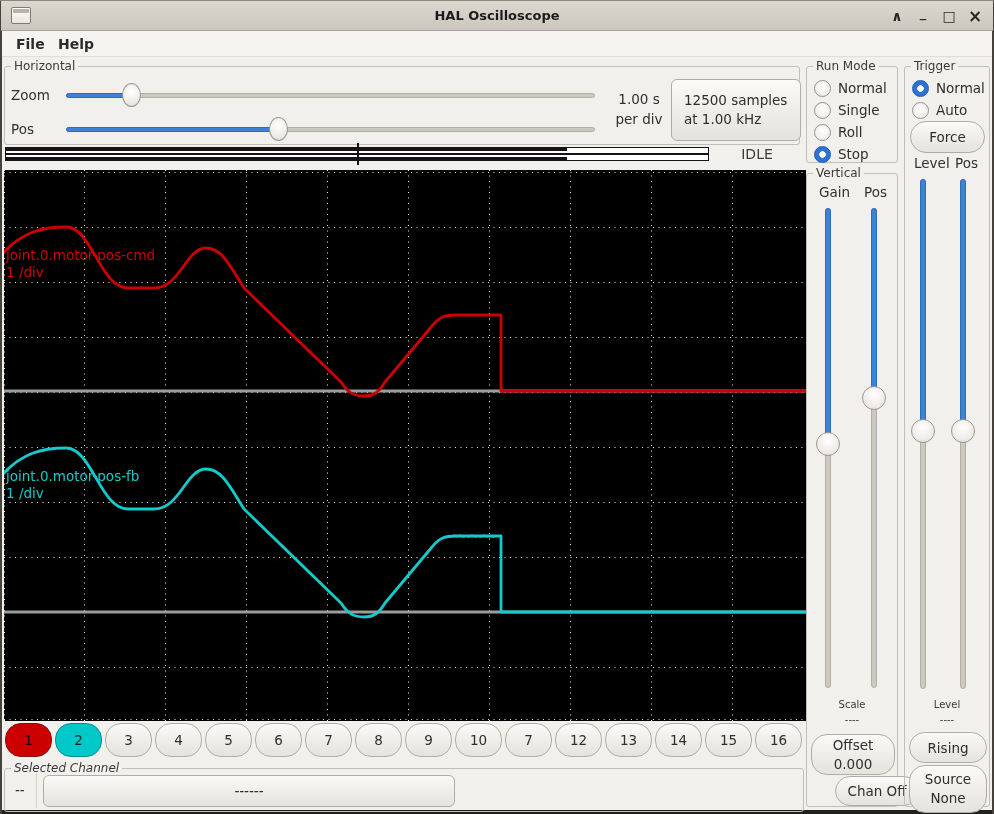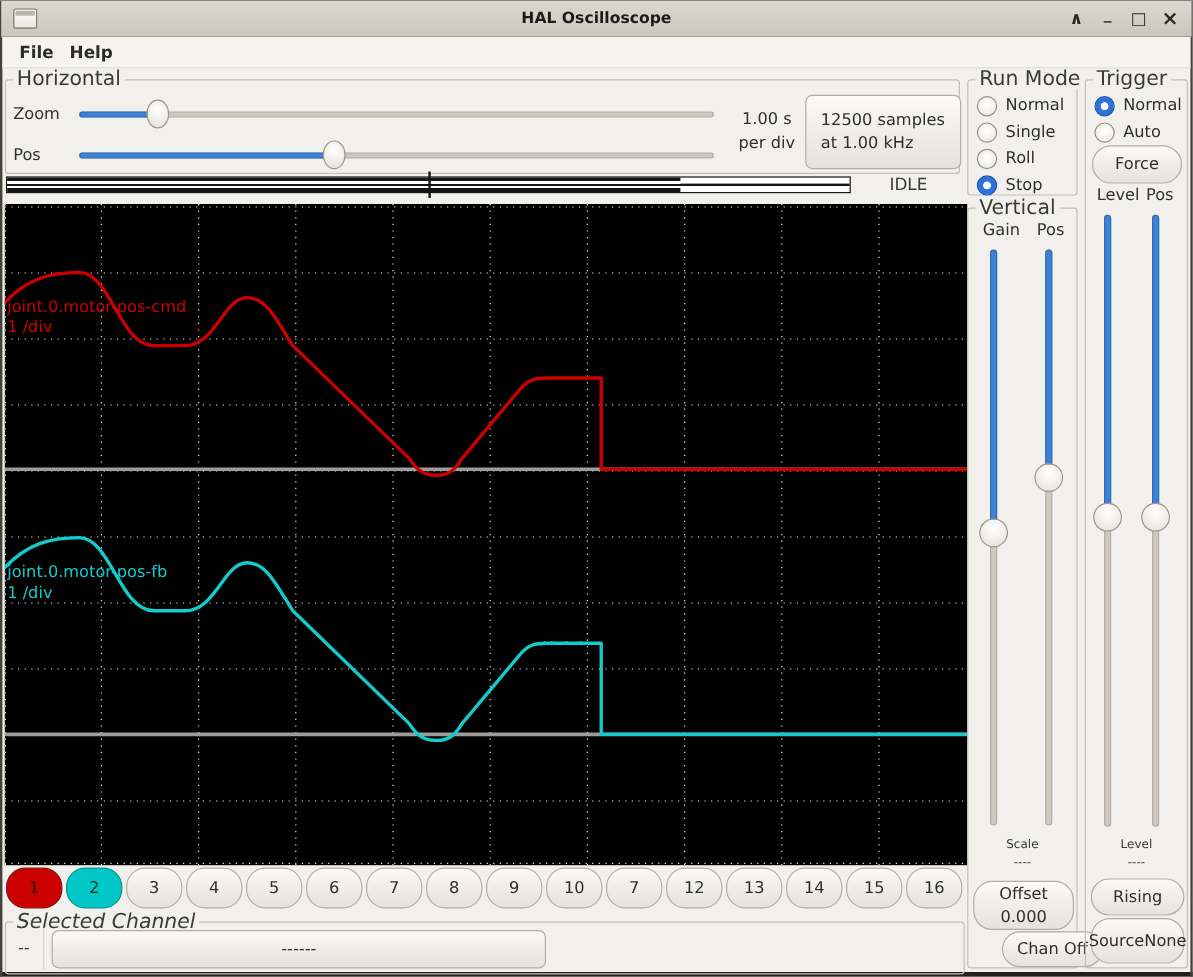--- a/index.html
+++ b/index.html
@@ -18,21 +18,21 @@
   .winicon::before { content:""; position:absolute; left:1px; right:1px; top:1px; height:4px; background:#b9b5ad; }
   .ctrl { position:absolute; top:0; height:30px; width:24px; display:flex; align-items:center; justify-content:center;
     font-size:14px; font-weight:bold; color:#262626; }
   .c-shade { right:84px; } .c-min { right:58px; font-size:13px; } .c-max { right:32px; } .c-close { right:6px; font-size:17px; }
   
   .menubar { position:absolute; left:2px; top:31px; width:990px; height:26px; background:#f5f4f1; border-bottom:1px solid #e1ded8; }
   .menuitem { position:absolute; top:4px; font-size:14px; color:#2b2b2b; padding:1px 4px;font-weight:bold; }
   .m-file { left:10px; } .m-help { left:52px; }
   
   .frame { position:absolute; border:1px solid #c3bfb7; border-radius:3px; }
-  .flabel { position:absolute; top:-9px; left:6px; background:#f1f0ed; padding:0 3px; font-size:17px; color:#3a3a3a; line-height:16px; white-space:nowrap; }
+  .flabel { position:absolute; top:-9px; left:6px; background:#f1f0ed; padding:0 3px; font-size:12px; color:#3a3a3a; line-height:16px; white-space:nowrap; }
   
   .btn { border:1px solid #b1ada5; border-radius:16px; color:#2e2e2e; font-size:13.5px;
     background:linear-gradient(#fbfaf8,#edebe6 60%,#e5e3de);
     display:flex; align-items:center; justify-content:center; text-align:center; }
   .btn .l2 { line-height:19px; }
   
   .hsl { position:absolute; left:57px; width:537px; height:26px; }
   .hsl .track { position:absolute; left:4px; right:4px; top:11px; height:5px; background:#cdc9c1; border:1px solid #b2aea6; border-radius:3px; }
   .hsl .fill  { position:absolute; left:4px; top:11px; height:5px; background:#3d82d6; border:1px solid #2f6cb4; border-radius:3px; }
   .hsl .handle { position:absolute; top:1px; width:19px; height:24px; border-radius:50%;
@@ -262,19 +262,19 @@
       <div class="vtrack"></div>
       <div class="vfill" style="height:252px;"></div>
       <div class="vhandle" style="top:240px;"></div>
     </div>
 
     <div class="center-label" style="top:632px;">Level</div>
     <div class="center-label" style="top:647px;">----</div>
     <div class="btn" style="position:absolute;left:4px;top:665px;width:78px;height:31px;">
       <span>Rising</span>
     </div>
-    <div class="btn" style="position:absolute;left:4px;top:698px;width:78px;height:38px;flex-direction:row;">
+    <div class="btn" style="position:absolute;left:4px;top:698px;width:78px;height:48px;flex-direction:column;">
       <div class="l2">Source</div>
       <div class="l2">None</div>
     </div>
   </div>
 
 </div>
 
 </body></html>

